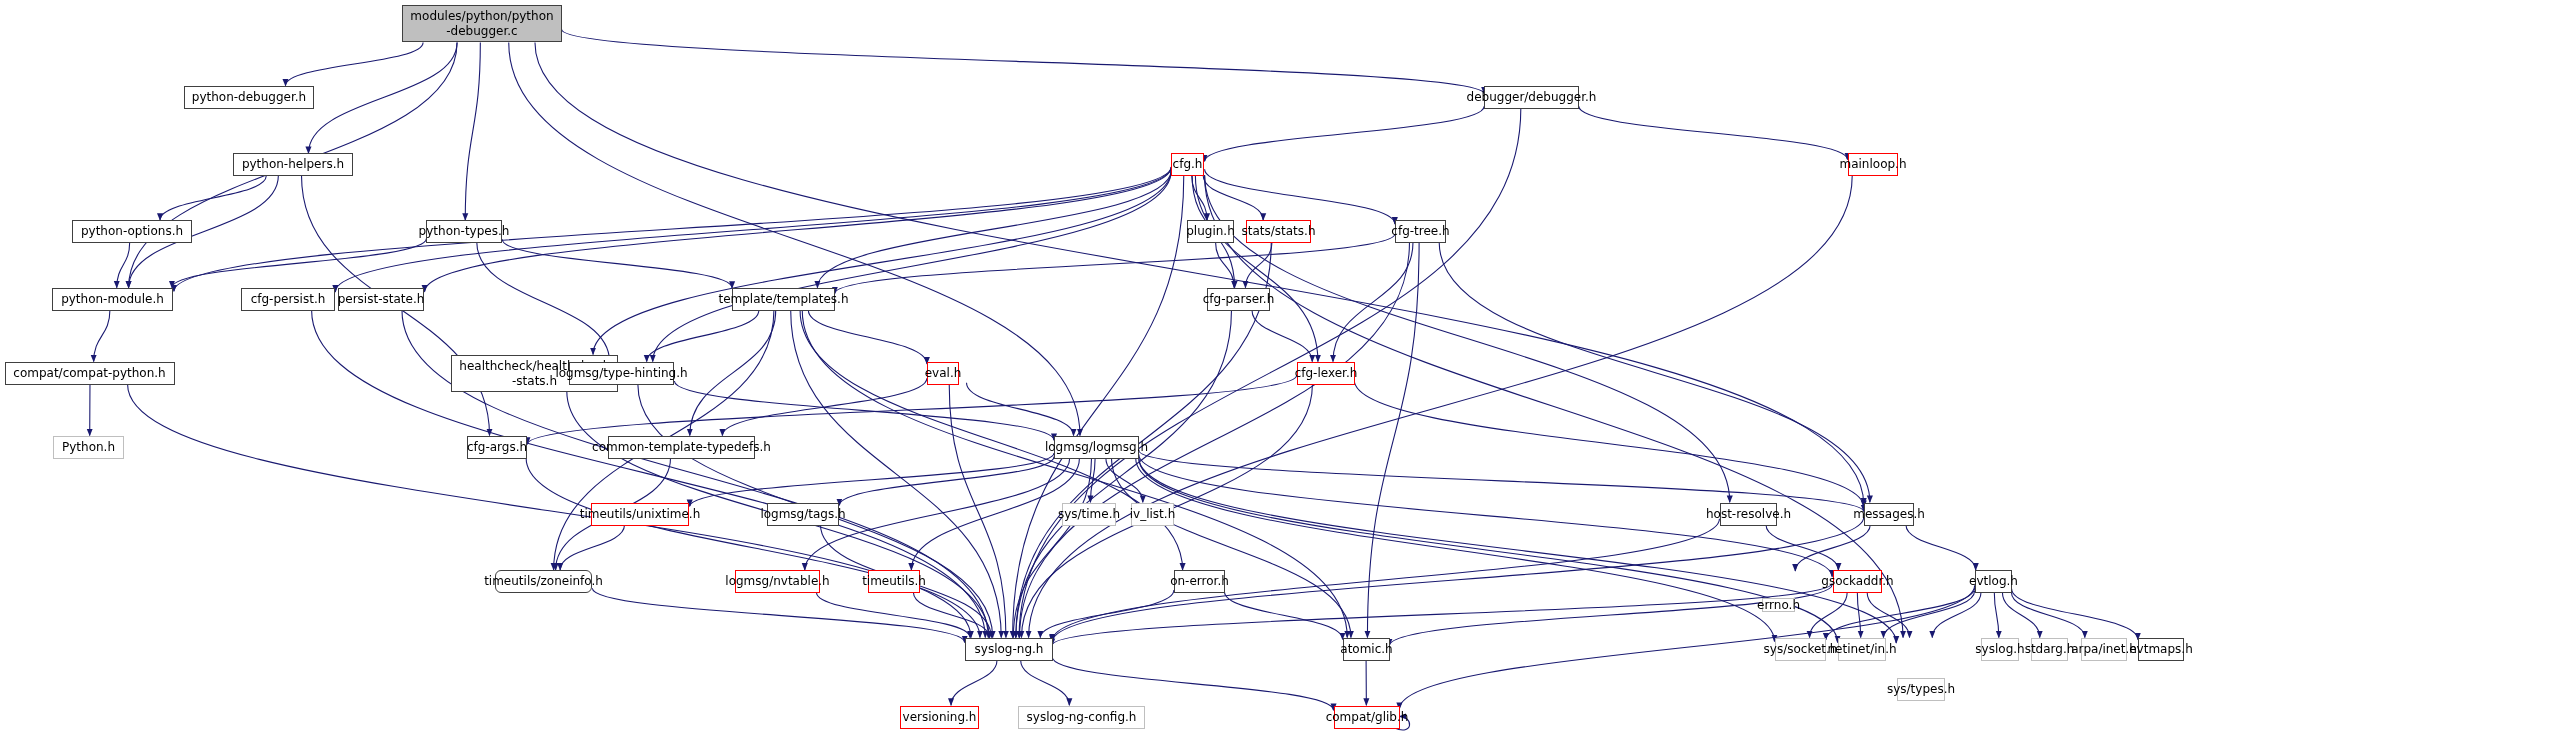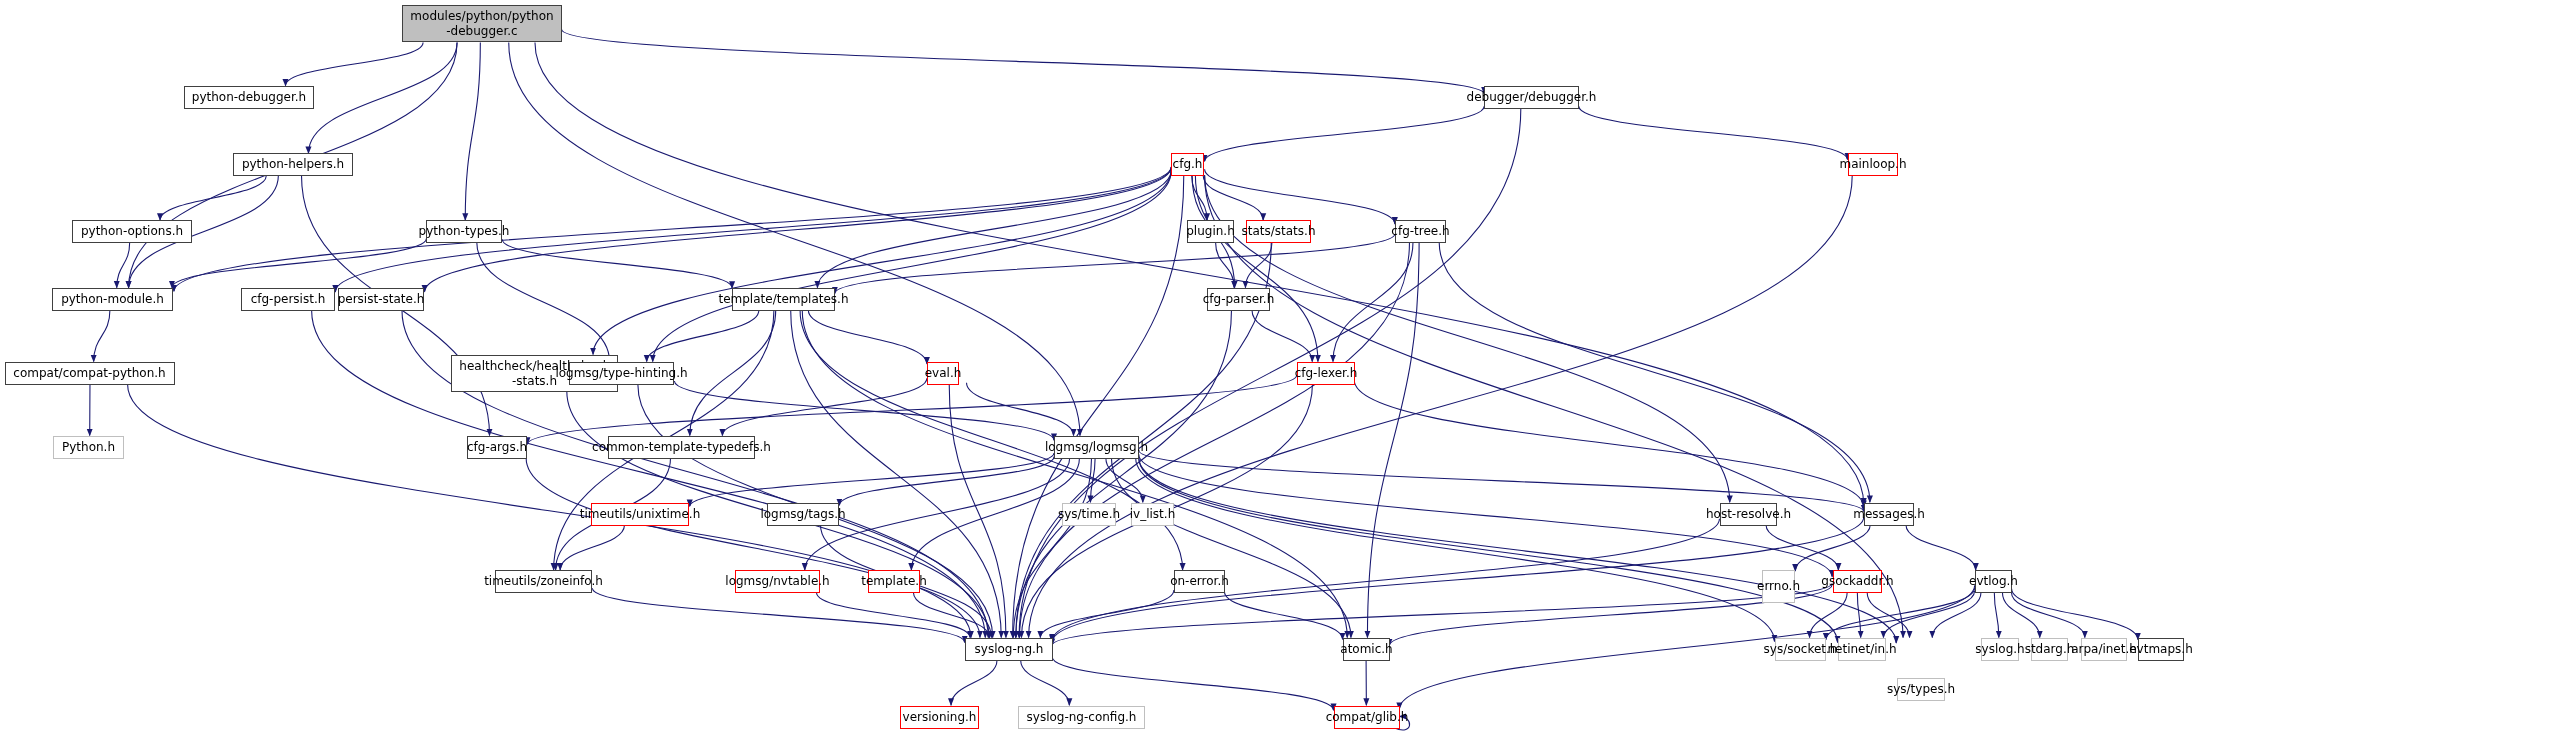--- a/index.html
+++ b/index.html
@@ -160,25 +160,25 @@
     <div class="node trunc" style="left: 1297px; top: 362px; width: 58px; height: 22.6px;"><span>cfg-lexer.h</span></div>
     <div class="node" style="left: 467px; top: 436px; width: 60px; height: 22.6px;"><span>cfg-args.h</span></div>
     <div class="node" style="left: 608px; top: 436px; width: 147px; height: 22.6px;"><span>common-template-typedefs.h</span></div>
     <div class="node" style="left: 1054px; top: 436px; width: 85px; height: 22.6px;"><span>logmsg/logmsg.h</span></div>
     <div class="node" style="left: 1864px; top: 503px; width: 50px; height: 22.6px;"><span>messages.h</span></div>
     <div class="node" style="left: 1720px; top: 503px; width: 57px; height: 22.6px;"><span>host-resolve.h</span></div>
     <div class="node trunc" style="left: 591px; top: 503px; width: 98px; height: 22.6px;"><span>timeutils/unixtime.h</span></div>
     <div class="node" style="left: 767px; top: 503px; width: 72px; height: 22.6px;"><span>logmsg/tags.h</span></div>
     <div class="node missing" style="left: 1062px; top: 503px; width: 54px; height: 22.6px;"><span>sys/time.h</span></div>
     <div class="node missing" style="left: 1131px; top: 503px; width: 43px; height: 22.6px;"><span>iv_list.h</span></div>
-    <div class="node" style="left: 495px; top: 570px; width: 97px; height: 22.6px;"><span>timeutils/zoneinfo.h</span></div>
+    <div class="node" style="left: 495px; top: 570px; width: 97px; height: 22.6px; border-radius: 6px;"><span>timeutils/zoneinfo.h</span></div>
     <div class="node trunc" style="left: 735px; top: 570px; width: 85px; height: 22.6px;"><span>logmsg/nvtable.h</span></div>
-    <div class="node trunc" style="left: 868px; top: 570px; width: 52px; height: 22.6px;"><span>template.h</span></div>
+    <div class="node trunc" style="left: 868px; top: 570px; width: 52px; height: 22.6px;"><span>timeutils.h</span></div>
     <div class="node" style="left: 1174px; top: 570px; width: 51px; height: 22.6px;"><span>on-error.h</span></div>
-    <div class="node missing" style="left: 1762px; top: 570px; width: 33px; height: 33px;"><span>errno.h</span></div>
+    <div class="node missing" style="left: 1762px; top: 598px; width: 33px; height: 14px;"><span>errno.h</span></div>
     <div class="node trunc" style="left: 1833px; top: 570px; width: 49px; height: 22.6px;"><span>gsockaddr.h</span></div>
     <div class="node" style="left: 1975px; top: 570px; width: 37px; height: 22.6px;"><span>evtlog.h</span></div>
     <div class="node" style="left: 965px; top: 638px; width: 88px; height: 22.6px;"><span>syslog-ng.h</span></div>
     <div class="node" style="left: 1343px; top: 638px; width: 47px; height: 22.6px;"><span>atomic.h</span></div>
     <div class="node missing" style="left: 1775px; top: 638px; width: 51px; height: 22.6px;"><span>sys/socket.h</span></div>
     <div class="node missing" style="left: 1838px; top: 638px; width: 48px; height: 22.6px;"><span>netinet/in.h</span></div>
     <div class="node missing" style="left: 1897px; top: 638px; width: 48px; height: 22.6px; margin-top: 40px;"><span>sys/types.h</span></div>
     <div class="node missing" style="left: 1981px; top: 638px; width: 38px; height: 22.6px;"><span>syslog.h</span></div>
     <div class="node missing" style="left: 2031px; top: 638px; width: 37px; height: 22.6px;"><span>stdarg.h</span></div>
     <div class="node missing" style="left: 2081px; top: 638px; width: 46px; height: 22.6px;"><span>arpa/inet.h</span></div>

